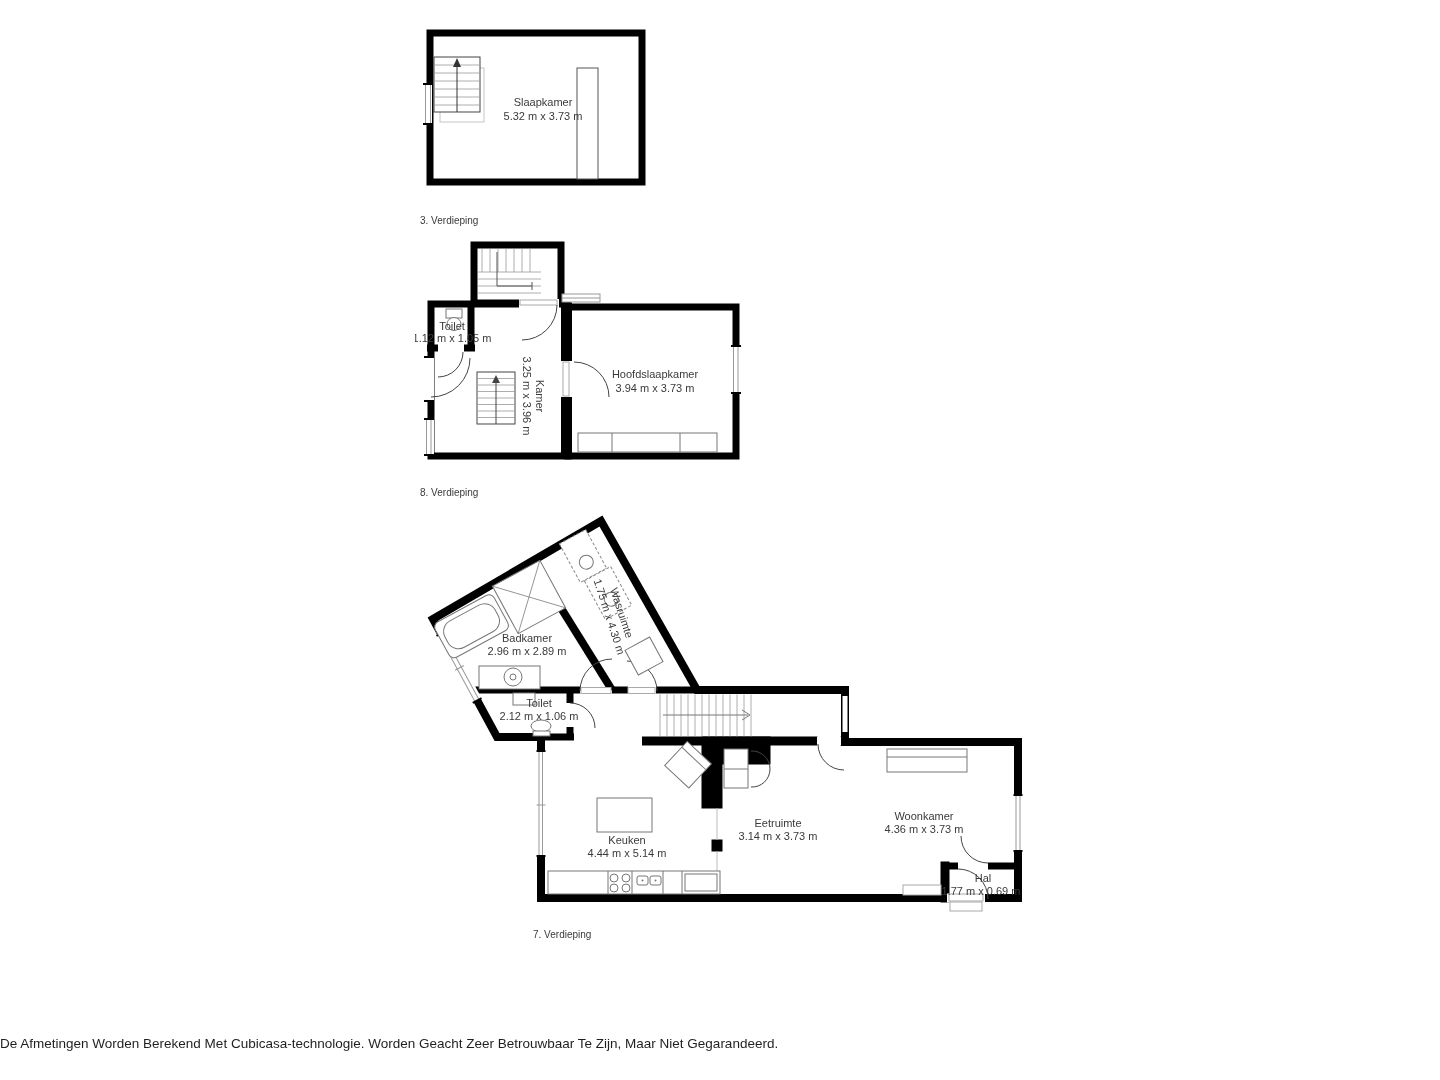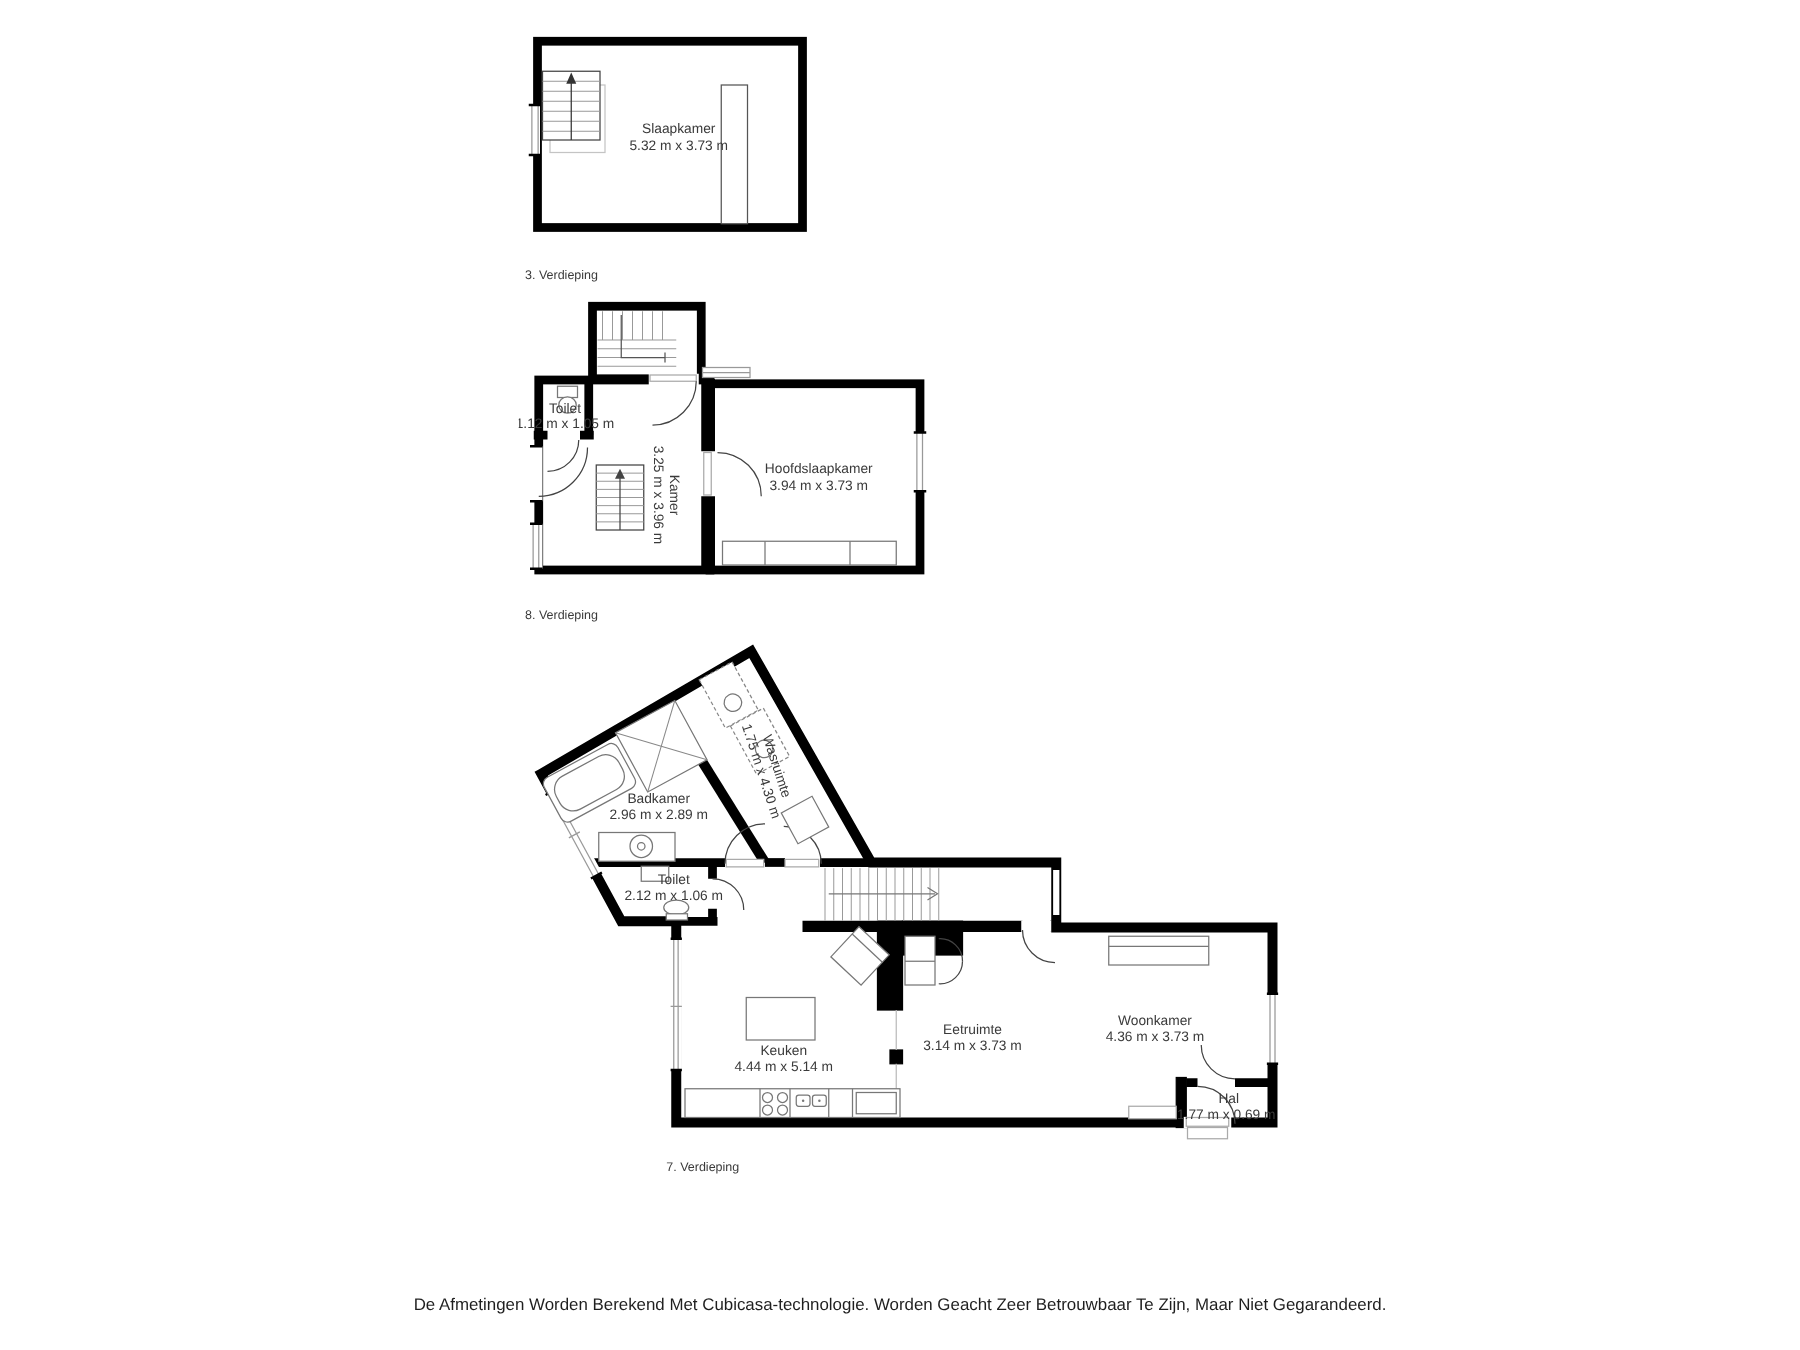--- a/index.html
+++ b/index.html
@@ -1,20 +1,20 @@
 <!DOCTYPE html>
 <html><head>
 <meta charset="utf-8">
 <style>
   html,body{margin:0;padding:0;}
   body{width:1440px;height:1080px;position:relative;background:#ffffff;
        font-family:"Liberation Sans",sans-serif;overflow:hidden;}
   .plan{position:absolute;}
   .floor-label{position:absolute;font-size:10px;color:#3a3a3a;text-align:center;}
-  .disclaimer{position:absolute;top:1036px;left:0;width:1440px;text-align:center;
+  .disclaimer{position:absolute;top:1036px;left:0;width:1440px;text-align:left;
               font-size:13.5px;color:#1f1f1f;}
   svg text{font-family:"Liberation Sans",sans-serif;font-size:11px;fill:#3a3a3a;}
   .wall{stroke:#000;fill:none;}
   .room-fill{fill:#fff;}
   .fix{stroke:#777;fill:#fff;stroke-width:1;}
   .fixlt{stroke:#aaa;fill:#fff;stroke-width:1;}
   .tread{stroke:#999;stroke-width:0.8;}
   .arc{stroke:#444;stroke-width:1;fill:none;}
   .winline{stroke:#999;stroke-width:1;}
 </style>

